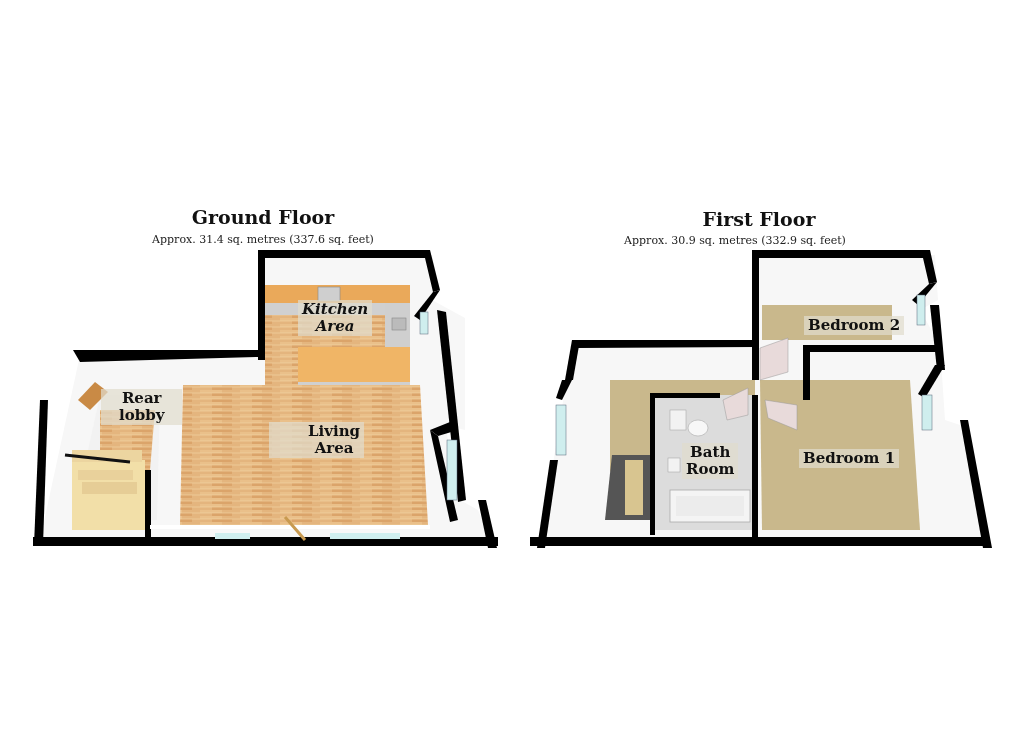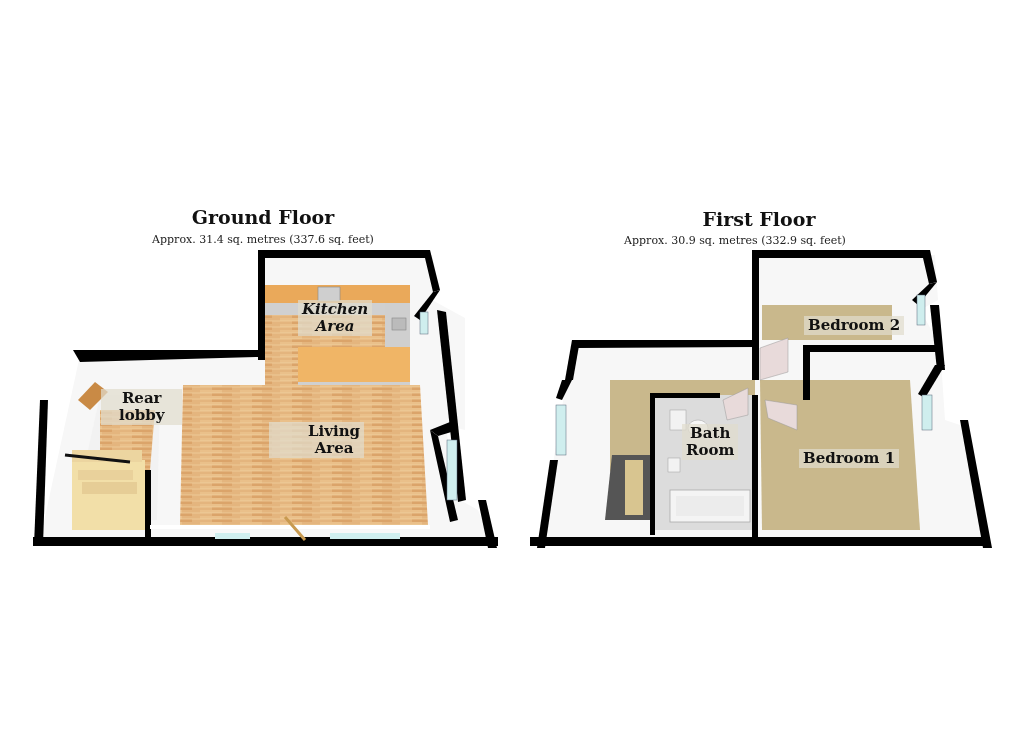--- a/index.html
+++ b/index.html
@@ -144,19 +144,19 @@
   <div>lobby</div>
 </div>
 <div class="room-label" style="left:269px; top:422px;padding-left:39px;">
   <div>Living</div>
   <div>Area</div>
 </div>
 
 <div class="room-label" style="left:780px; top:316px;margin-left:24px;">
   <div>Bedroom 2</div>
 </div>
-<div class="room-label" style="left:682px; top:424px;">
+<div class="room-label" style="left:682px; top:443px;">
   <div>Bath</div>
   <div>Room</div>
 </div>
 <div class="room-label" style="left:799px; top:449px;">
   <div>Bedroom 1</div>
 </div>
 
 </body></html>

